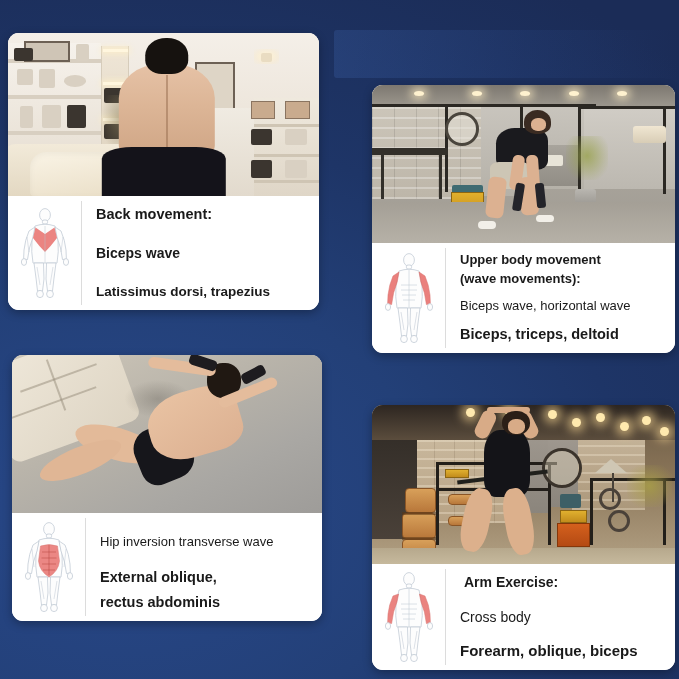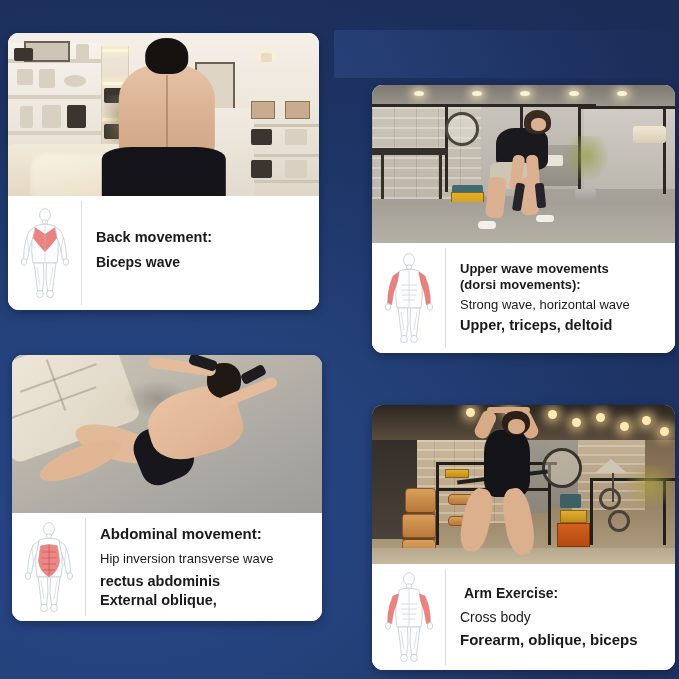--- a/index.html
+++ b/index.html
@@ -83,21 +83,21 @@
     display: flex;
     align-items: center;
     justify-content: center;
     padding: 2px 0;
   }
   .text-col {
     flex: 1;
     padding: 4px 8px 4px 14px;
     display: flex;
     flex-direction: column;
-    justify-content: center;
+    justify-content: space-between;
     color: #1a1a1a;
   }
   .ln-title   { font-size: 14.5px; font-weight: bold; line-height: 1.35; }
   .ln-title-s { font-size: 13px;   font-weight: bold; line-height: 1.22; }
   .ln-mid     { font-size: 14px;   font-weight: bold; line-height: 1.4; }
   .ln-mid-n   { font-size: 13px;   font-weight: normal; line-height: 1.35; }
   .ln-sub     { font-size: 13.5px; font-weight: bold; line-height: 1.3; }
   .gap-sm { height: 5px; }
   .gap-xs { height: 3px; }
 
@@ -292,20 +292,21 @@
             <path d="M21 60 L24 78 M37 60 L34 78"></path>
             <path d="M11 30 L13 45 M47 30 L45 45"></path>
           </g>
         </svg>
       </div>
       <div class="text-col">
         <div class="ln-title">Back movement:</div>
         <div class="gap-sm"></div>
         <div class="ln-mid">Biceps wave</div>
         <div class="gap-sm"></div>
+        <div class="ln-sub">Latissimus dorsi, trapezius</div>
       </div>
     </div>
   </div>
 
   <div class="card card-b">
     <div class="photo photo-b pb">
       <div class="pb-brick"></div>
       <div class="pb-panel" style="left:36%;top:0;width:20%;height:70%"></div>
       <div class="pb-panel" style="left:56%;top:0;width:14%;height:66%"></div>
       <div class="pb-panel" style="left:70%;top:6%;width:30%;height:60%;background:linear-gradient(180deg,#d4d0c9,#bcb8b0)"></div>
@@ -368,26 +369,26 @@
             <ellipse cx="50" cy="55" rx="2.6" ry="3.4"></ellipse>
           </g>
           <g fill="none" stroke="#b9c3d0" stroke-width="0.55" opacity="0.9">
             <path d="M29 18 L29 56"></path>
             <path d="M21 33 L37 33 M21 38 L37 38 M22 43 L36 43 M23 48 L35 48"></path>
             <path d="M21 60 L24 78 M37 60 L34 78"></path>
           </g>
         </svg>
       </div>
       <div class="text-col">
-        <div class="ln-title-s">Upper wave movements</div>
-        <div class="ln-title-s">(dorsi movements):</div>
+        <div class="ln-title-s">Upper body movement</div>
+        <div class="ln-title-s">(wave movements):</div>
         <div class="gap-xs"></div>
-        <div class="ln-mid-n">Strong wave, horizontal wave</div>
+        <div class="ln-mid-n">Biceps wave, horizontal wave</div>
         <div class="gap-xs"></div>
-        <div class="ln-sub" style="font-size:14.5px">Upper, triceps, deltoid</div>
+        <div class="ln-sub" style="font-size:14.5px">Biceps, triceps, deltoid</div>
       </div>
     </div>
   </div>
 
   <div class="card card-c">
     <div class="photo photo-c pc">
       <div class="pc-floor"></div>
       <div class="pc-couch"></div>
       <div class="pc-couchline" style="left:2%;top:14%;width:26%"></div>
       <div class="pc-couchline" style="left:-2%;top:30%;width:30%"></div>
@@ -426,26 +427,25 @@
             <path d="M29 24 L29 54"></path>
             <path d="M22 31 L36 31 M21.5 37 L36.5 37 M22 43 L36 43 M23 49 L35 49"></path>
           </g>
           <g fill="none" stroke="#b9c3d0" stroke-width="0.55" opacity="0.85">
             <path d="M21 60 L24 78 M37 60 L34 78"></path>
             <path d="M12 28 L14 46 M46 28 L44 46"></path>
           </g>
         </svg>
       </div>
       <div class="text-col">
-        <div class="ln-title" style="font-size:15px">Abdominal movement:</div>
         <div class="gap-sm"></div>
         <div class="ln-mid-n">Hip inversion transverse wave</div>
         <div class="gap-sm"></div>
+        <div class="ln-sub" style="font-size:14.5px">External oblique,</div>
         <div class="ln-sub" style="font-size:14.5px">rectus abdominis</div>
-        <div class="ln-sub" style="font-size:14.5px">External oblique,</div>
       </div>
     </div>
   </div>
 
   <div class="card card-d">
     <div class="photo photo-d pd">
       <div class="pd-brick"></div>
       <div class="pd-brick2"></div>
       <div class="pd-greypanel" style="left:44%;top:10%;width:14%;height:58%"></div>
       <div class="pd-greypanel" style="left:58%;top:16%;width:10%;height:48%"></div>

